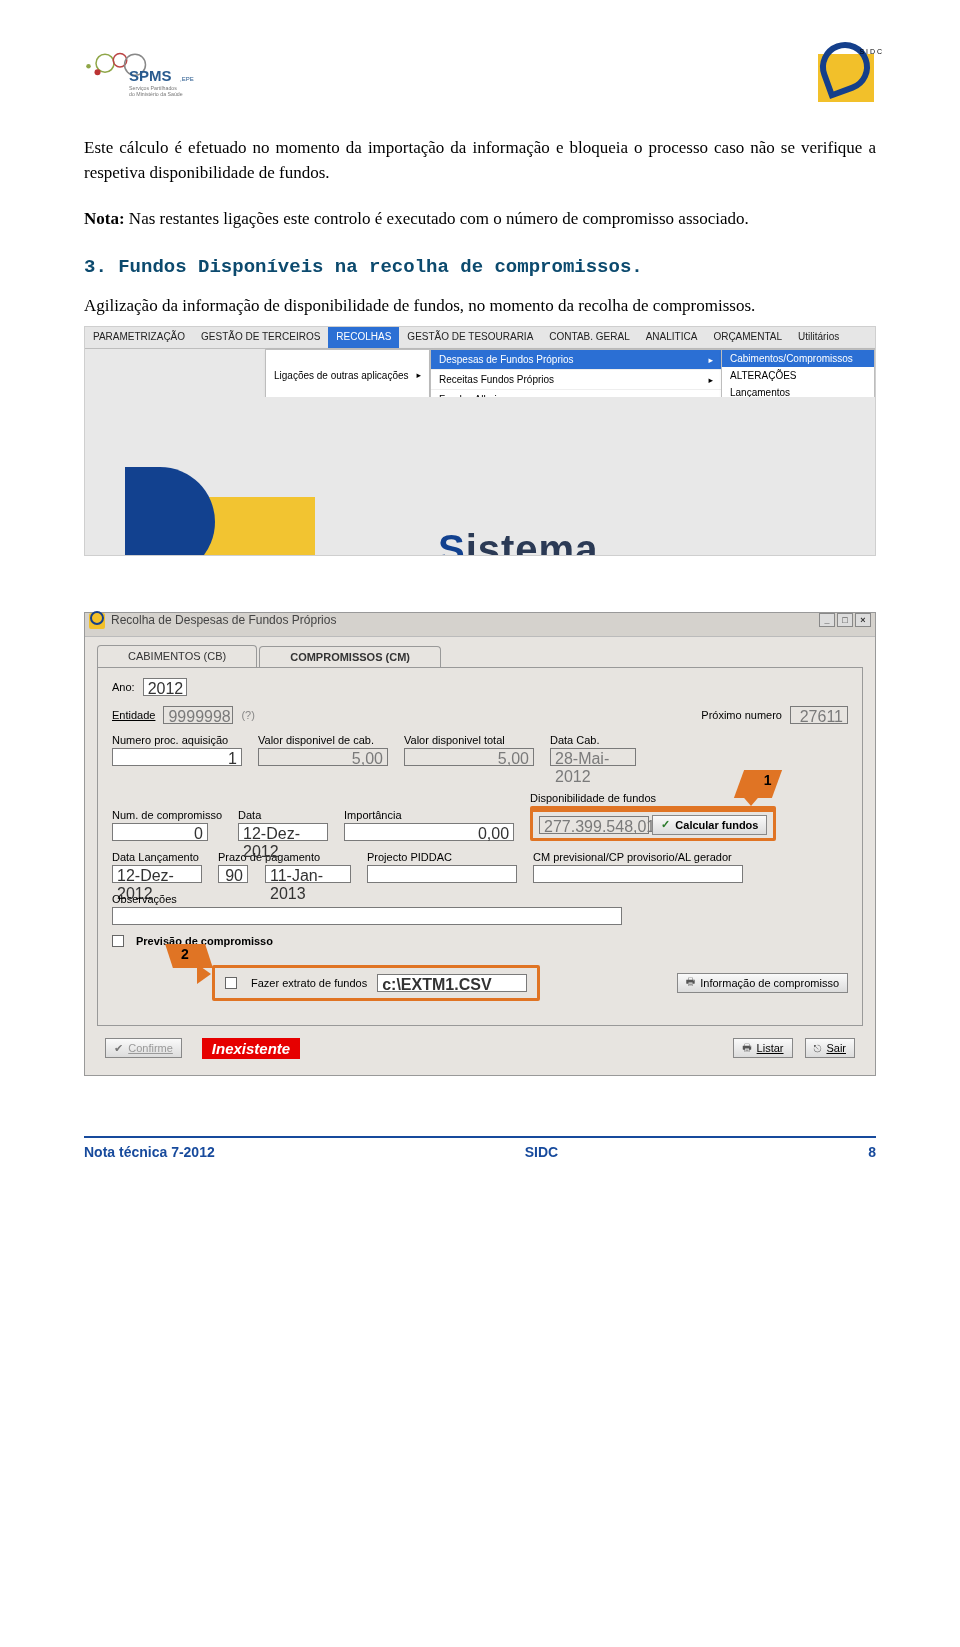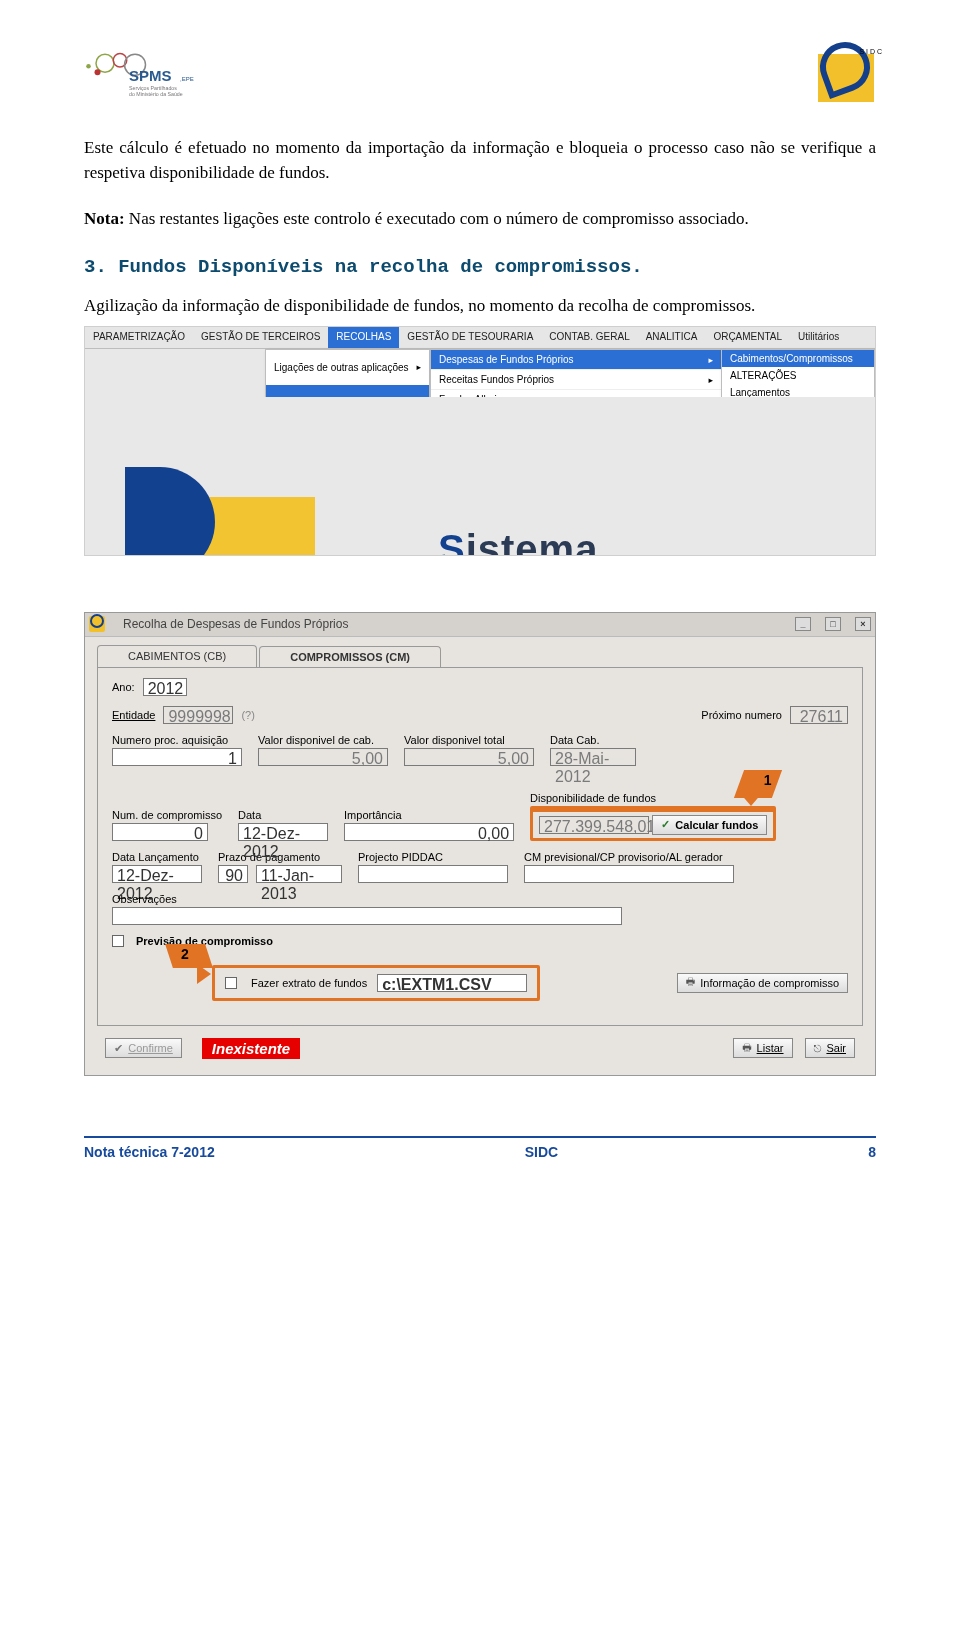--- a/index.html
+++ b/index.html
@@ -27,40 +27,40 @@
   .section-title { font-size:19px; color:#0c4a6e; font-weight:bold; margin:24px 0 14px 0; font-family:Liberation Mono, monospace; }
   .body-text2 { font-size:17px; color:#000; line-height:1.35; margin-bottom:8px; }
   strong.nota { font-weight:bold; }
 
   
   .shot1 { width:100%; height:230px; border:1px solid #cfcfcf; background:#e8e8e8; position:relative; font-family:Tahoma, Arial, sans-serif; overflow:hidden; margin-bottom:56px;}
   .shot1 .mbar { background:#e6e6e6; height:22px; display:flex; font-size:10px; color:#222; border-bottom:1px solid #bdbdbd; }
   .shot1 .mbar span { padding:4px 8px; white-space:nowrap; }
   .shot1 .mbar span.sel { background:#2b6fd4; color:#fff; }
   .shot1 .sub1 { position:absolute; left:180px; top:22px; background:#fff; border:1px solid #bdbdbd; font-size:10px; width:165px; box-shadow:2px 2px 4px rgba(0,0,0,.2);}
-  .shot1 .sub1 div { padding:12px 8px; display:flex; justify-content:space-between; align-items:center; }
+  .shot1 .sub1 div { padding:20px 8px; display:flex; justify-content:space-between; align-items:center; }
   .shot1 .sub1 div.sel { background:#2b6fd4; color:#fff; }
   .shot1 .sub2 { position:absolute; left:345px; top:22px; background:#fff; border:1px solid #bdbdbd; font-size:10px; width:292px; box-shadow:2px 2px 4px rgba(0,0,0,.2);}
   .shot1 .sub2 div { padding:4px 8px; display:flex; justify-content:space-between; align-items:flex-end; border-bottom:1px solid #eee;}
   .shot1 .sub2 div.sel { background:#2b6fd4; color:#fff; }
   .shot1 .sub2 div.dis { color:#999; }
   .shot1 .sub3 { position:absolute; left:636px; top:22px; background:#fff; border:1px solid #bdbdbd; font-size:10px; width:154px; box-shadow:2px 2px 4px rgba(0,0,0,.2);}
   .shot1 .sub3 div { padding:3px 8px; }
   .shot1 .sub3 div.sel { background:#2b6fd4; color:#fff; }
   .shot1 .arrow::after { content:"▸"; font-size:9px; }
   .shot1 .bg-brand { position:absolute; left:0; top:70px; right:0; bottom:0; background:#e8e8e8; }
   .shot1 .bg-shape { position:absolute; left:70px; top:100px; width:160px; height:110px; background:#f2c431; }
   .shot1 .bg-shape::before { content:""; position:absolute; width:90px; height:110px; background:#12418f; left:-30px; top:-30px; border-radius:0 80px 80px 0;}
   .shot1 .bg-text { position:absolute; left:353px; top:130px; font-family:Arial; }
   .shot1 .bg-text .l1 { font-size:40px; font-weight:bold; color:#2b3a55; letter-spacing:1px;}
   .shot1 .bg-text .l1 .s { color:#12418f;}
 
   
   .shot2 { width:100%; background:#e7e4e0; border:1px solid #999; font-family:Tahoma, Arial, sans-serif; font-size:11px; color:#000; position:relative; padding-bottom:16px;}
-  .shot2 .titlebar { height:24px; background:#d5d2cd; display:flex; align-items:center; padding:0 4px; border-bottom:1px solid #bbb;gap:12px; }
+  .shot2 .titlebar { height:24px; background:#d5d2cd; display:flex; padding:0 4px; border-bottom:1px solid #bbb; }
   .shot2 .titlebar .ic { width:16px; height:16px; background:#f2c02a; margin-right:6px; border-radius:2px; position:relative;}
   .shot2 .titlebar .ic::before{content:""; position:absolute; width:10px; height:10px; border:2px solid #143f8b; border-radius:50%; left:1px; top:-2px;}
   .shot2 .titlebar .ttl { color:#444; font-size:12px; flex:1;}
   .shot2 .titlebar .wbtn { width:16px; height:14px; border:1px solid #888; margin-left:2px; background:#ddd; font-size:9px; line-height:12px; text-align:center; font-family:Arial; font-weight:bold; color:#333;}
   .shot2 .tabs { display:flex; margin:8px 12px 0 12px; font-size:11px; }
   .shot2 .tabs .tab { padding:4px 30px; border:1px solid #999; border-bottom:none; background:#e7e4e0; border-radius:4px 4px 0 0; margin-right:2px; color:#333; }
   .shot2 .tabs .tab.active { background:#e7e4e0; font-weight:bold; border-bottom:1px solid #e7e4e0; position:relative; top:1px;}
   .shot2 .panel { margin:0 12px; border:1px solid #999; background:#e7e4e0; padding:10px 14px 14px 14px; position:relative; }
   .lbl { color:#000; font-size:11px; }
   .ul { text-decoration:underline; }
@@ -281,21 +281,21 @@
         </div>
       </div>
 
       <div class="row">
         <div class="fld">
           <span class="lbl">Data Lançamento</span>
           <span class="inp" style="width:90px">12-Dez-2012</span>
         </div>
         <div class="fld">
           <span class="lbl">Prazo de pagamento</span>
-          <div class="fldh" style="gap:8px">
+          <div class="fldh" style="gap:17px">
             <span class="inp right" style="width:30px">90</span>
             <span class="inp" style="width:86px">11-Jan-2013</span>
           </div>
         </div>
         <div class="fld">
           <span class="lbl">Projecto PIDDAC</span>
           <span class="inp" style="width:150px"></span>
         </div>
         <div class="fld">
           <span class="lbl">CM previsional/CP provisorio/AL gerador</span>

